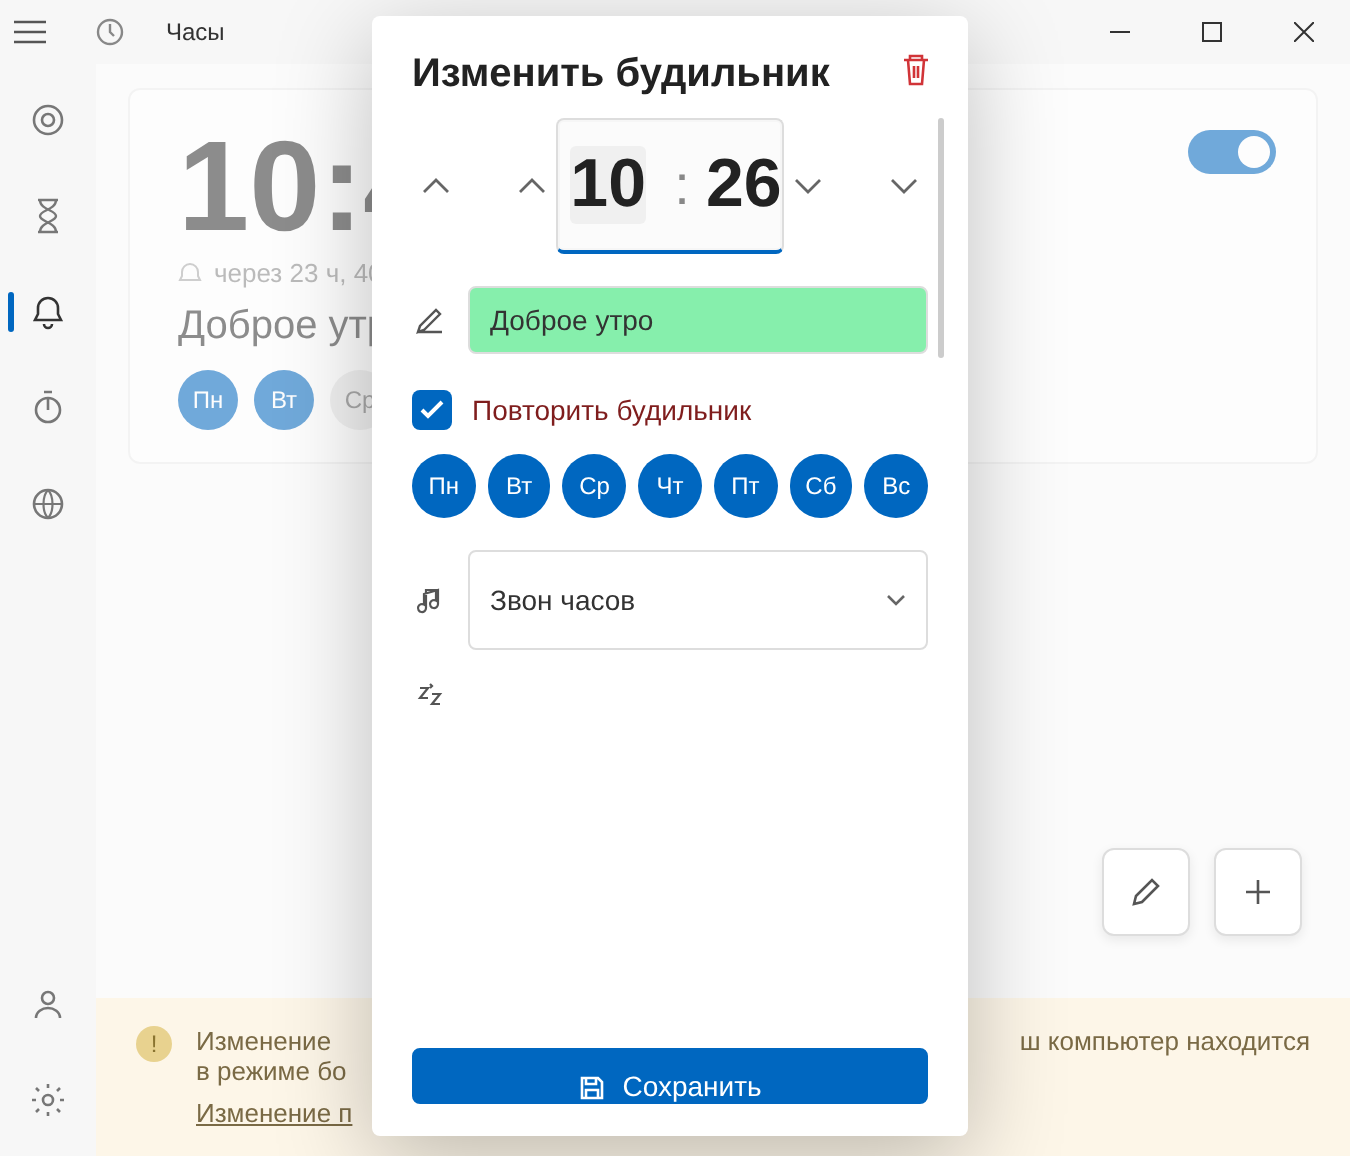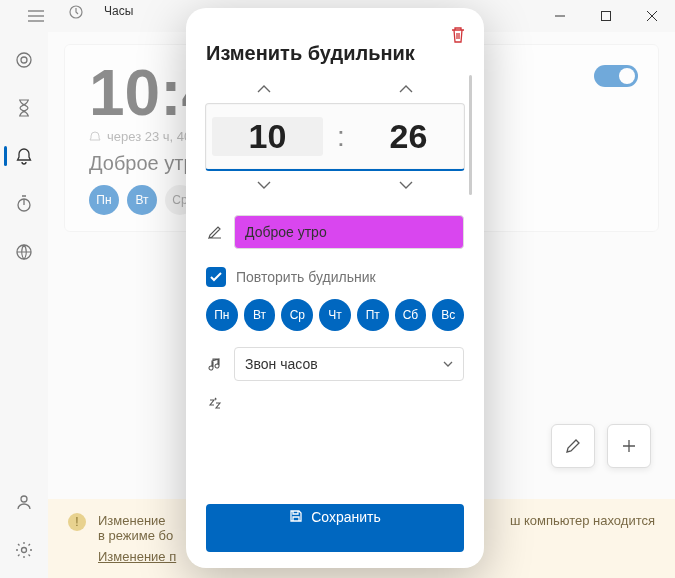--- a/index.html
+++ b/index.html
@@ -1,18 +1,18 @@
 <!DOCTYPE html>
 <html><head>
 <meta charset="utf-8">
 <style>
 *{box-sizing:border-box;margin:0;padding:0;font-family:"Segoe UI",Arial,sans-serif}
 body{width:675px;height:578px;overflow:hidden;background:#f7f7f7;position:relative}
 .titlebar{height:32px;display:flex;align-items:center;background:#f7f7f7}
-.tb-left{display:flex;gap:20px;padding-left:24px}
+.tb-left{display:flex;align-items:center;gap:20px;padding-left:3px}
 .hamburger{width:24px;height:24px;display:flex;align-items:center;justify-content:center;color:#555}
 .app-icon{width:16px;height:16px;display:flex;align-items:center;justify-content:center}
 .app-title{font-size:12px;color:#333}
 .tb-btns{margin-left:auto;display:flex}
 .tb-btn{width:46px;height:32px;display:flex;align-items:center;justify-content:center;color:#333}
 .sidebar{position:absolute;left:0;top:32px;bottom:0;width:48px;background:#f7f7f7;display:flex;flex-direction:column;align-items:center;padding-top:8px;gap:8px}
 .sb-item{width:40px;height:40px;display:flex;align-items:center;justify-content:center;color:#777;border-radius:4px;position:relative}
 .sb-item.active{color:#333}
 .sb-item.active::before{content:"";position:absolute;left:0;top:10px;bottom:10px;width:3px;background:#0067c0;border-radius:2px}
 .sb-bottom{margin-top:auto;margin-bottom:8px;display:flex;flex-direction:column;gap:8px}
@@ -25,43 +25,43 @@
 .day-row{display:flex;gap:8px;margin-top:10px}
 .day-pill{width:30px;height:30px;border-radius:15px;background:#0067c0;color:#fff;font-size:12px;display:flex;align-items:center;justify-content:center}
 .day-pill.off{background:#e8e8e8;color:#666}
 .toggle{position:absolute;right:20px;top:20px;width:44px;height:22px;background:#0067c0;border-radius:11px}
 .toggle::after{content:"";position:absolute;right:3px;top:3px;width:16px;height:16px;background:#fff;border-radius:8px}
 .fab-row{position:absolute;right:24px;bottom:110px;display:flex;gap:12px}
 .fab{width:44px;height:44px;border-radius:6px;background:#fff;border:1px solid #ddd;display:flex;align-items:center;justify-content:center;color:#555;box-shadow:0 2px 6px rgba(0,0,0,.08)}
 .banner{position:absolute;left:0;right:0;bottom:0;background:#fdf6e8;padding:14px 20px 14px 50px;color:#7a6a45;font-size:13px}
 .banner-icon{position:absolute;left:20px;top:14px;width:18px;height:18px;border-radius:9px;background:#e8d28f;color:#8a7430;display:flex;align-items:center;justify-content:center;font-size:12px}
 .banner-link{color:#7a6a45;text-decoration:underline;margin-top:6px;display:block}
-.modal{position:absolute;left:186px;top:8px;width:298px;height:560px;background:#fff;border-radius:20px;box-shadow:0 12px 48px rgba(0,0,0,.25);padding:34px 20px 16px;display:flex;flex-direction:column;z-index:10}
+.modal{position:absolute;left:186px;top:8px;width:298px;height:560px;background:#fff;border-radius:4px;box-shadow:0 12px 48px rgba(0,0,0,.25);padding:18px 20px 16px;display:flex;flex-direction:column;z-index:10}
 .modal h2{font-size:20px;font-weight:600;color:#222}
 .del-btn{position:absolute;right:18px;top:18px;color:#d13438}
-.time-block{margin-top:10px;display:flex;flex-direction:column;align-items:center;position:relative}
+.time-block{margin-top:10px;display:flex;flex-direction:row;align-items:center;position:relative}
 .arrow-row{display:flex;width:260px}
 .arrow-cell{flex:1;display:flex;justify-content:center;color:#666;height:28px;align-items:center}
 .arrow-gap{width:24px}
 .time-box{width:260px;height:68px;border:1px solid #ddd;border-bottom:2px solid #0067c0;border-radius:4px;display:flex;align-items:center;background:#fbfbfb;box-shadow:inset 0 0 0 1px rgba(0,0,0,.02)}
 .th{flex:1;text-align:center;font-size:34px;font-weight:600;color:#222}
 .th.active{background:#f0f0f0;border-radius:3px;margin:6px}
 .tc{width:24px;text-align:center;font-size:28px;color:#888}
 .scrollbar{position:absolute;right:-8px;top:0;width:3px;height:120px;background:#ccc;border-radius:2px}
 .field-row{display:flex;align-items:center;gap:10px;margin-top:16px}
 .field-icon{width:18px;color:#555;display:flex;justify-content:center}
-.input{flex:1;height:34px;border:1px solid #ddd;border-radius:4px;padding:0 10px;font-size:14px;color:#333;background:#d946ef}
+.input{flex:1;height:34px;border:1px solid #ddd;border-radius:4px;padding:0 10px;font-size:14px;color:#333;background:#86efac}
 .chk-row{display:flex;align-items:center;gap:10px;margin-top:18px}
 .chk{width:20px;height:20px;background:#0067c0;border-radius:4px;display:flex;align-items:center;justify-content:center;color:#fff}
-.chk-label{font-size:14px;color:#737373}
+.chk-label{font-size:14px;color:#7f1d1d}
 .days-full{display:flex;gap:6px;margin-top:12px}
 .day-pick{width:32px;height:32px;border-radius:16px;background:#0067c0;color:#fff;font-size:12px;display:flex;align-items:center;justify-content:center}
-.select{flex:1;height:34px;border:1px solid #ddd;border-radius:4px;padding:0 10px;font-size:14px;color:#333;display:flex;align-items:center;justify-content:space-between;background:#fff}
+.select{flex:1;height:50px;border:1px solid #ddd;border-radius:4px;padding:0 10px;font-size:14px;color:#333;display:flex;align-items:center;justify-content:space-between;background:#fff}
 .btn-row{display:flex;gap:10px;margin-top:auto}
-.btn{flex:1;height:48px;border-radius:4px;display:flex;align-items:flex-start;justify-content:center;gap:8px;font-size:14px;border:5px solid #84cc16;background:#fff;color:#333}
+.btn{flex:1;height:28px;border-radius:4px;display:flex;align-items:flex-end;justify-content:center;gap:8px;font-size:14px;border:1px solid #84cc16;background:#fff;color:#333}
 .btn.primary{background:#0067c0;color:#fff;border-color:#0067c0}
 svg{display:block}
 </style>
 </head>
 <body>
 
 <div class="titlebar">
   <div class="tb-left">
     <div class="hamburger">
       <svg width="16" height="12" viewBox="0 0 16 12">

